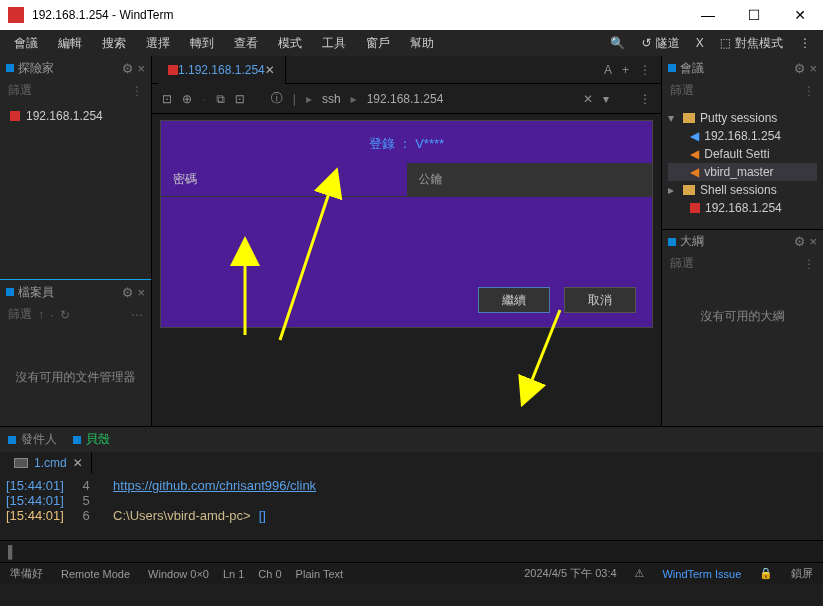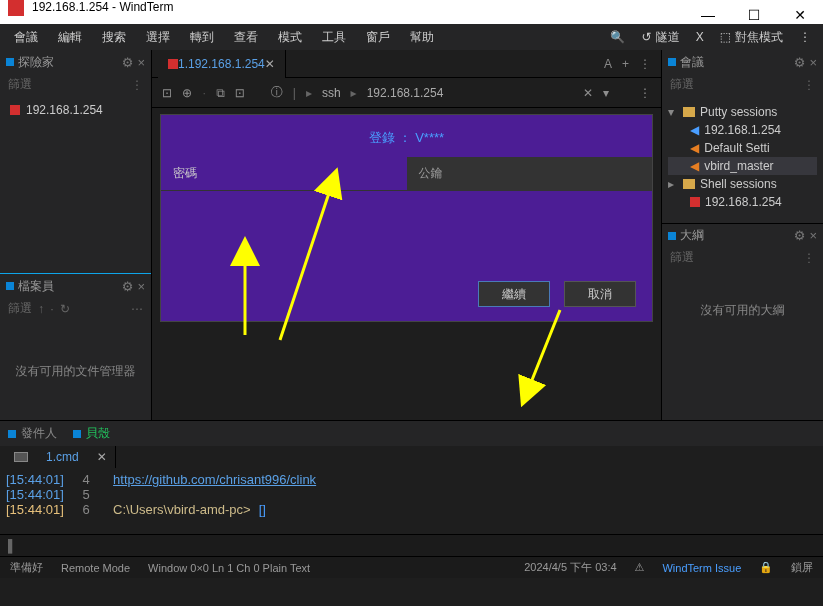--- a/index.html
+++ b/index.html
@@ -1,17 +1,17 @@
 <!DOCTYPE html>
 <html><head>
 <meta charset="utf-8">
 <style>
 * { margin:0; padding:0; box-sizing:border-box; font-family:"Microsoft YaHei",Arial,sans-serif; }
 body { background:#1e1e1e; color:#ccc; width:823px; height:606px; overflow:hidden; font-size:12px; position:relative; }
-.titlebar { height:24px; background:#fff; display:flex; color:#000; }
+.titlebar { height:30px; background:#fff; display:flex; align-items:center; color:#000; }
 .titlebar .tb-icon { width:16px; height:16px; background:#d32f2f; margin:0 8px; }
 .titlebar .tb-title { flex:1; font-size:12px; }
 .titlebar .tb-btn { width:46px; height:30px; display:flex; align-items:center; justify-content:center; font-size:14px; }
 .menubar { height:26px; background:#252526; display:flex; align-items:center; padding:0 6px; gap:4px; color:#ccc; }
 .menubar .mi { padding:2px 8px; font-size:12px; }
 .menubar .spacer { flex:1; }
 .menubar .ri { padding:2px 6px; display:flex; align-items:center; gap:4px; }
 .main { display:flex; height:370px; }
 .left { width:152px; background:#252526; border-right:1px solid #000; display:flex; flex-direction:column; }
 .panel-hdr { height:24px; display:flex; align-items:center; padding:0 6px; gap:4px; color:#999; font-size:12px; }
@@ -57,36 +57,36 @@
 .tnode .loc { color:#4a9eff; }
 .tnode .loc.o { color:#e67e22; }
 .tnode.sel { background:#37373d; }
 .noout { color:#888; text-align:center; padding:30px 0; }
 .bottom-tabs { height:26px; background:#252526; display:flex; align-items:center; padding:0 8px; gap:16px; border-top:1px solid #000; }
 .bt { display:flex; align-items:center; gap:5px; }
 .bt .sq2 { width:8px; height:8px; background:#0a84d6; }
 .bt.act { color:#22c55e; }
 .bt.ina { color:#888; }
 .cmd-tabrow { height:22px; background:#1e1e1e; display:flex; align-items:center; padding-left:6px; }
-.cmd-tab { display:flex; align-items:center; gap:18px; padding:0 8px; height:22px; border-right:1px solid #000; }
+.cmd-tab { display:flex; align-items:center; gap:6px; padding:0 8px; height:22px; border-right:1px solid #000; }
 .cmd-tab .cico { width:14px; height:10px; background:#555; border:1px solid #888; }
 .cmd-tab .clbl { color:#5aa0e6; }
 .cmd-tab .cx { color:#aaa; }
 .term { background:#1e1e1e; font-family:Consolas,monospace; font-size:13px; padding:4px 6px; height:66px; overflow:hidden; }
 .tline { display:flex; gap:8px; }
 .tline .ts { color:#5aa0e6; }
 .tline .ln { color:#888; width:18px; text-align:right; }
 .tline .url { color:#5aa0e6; text-decoration:underline; }
 .tline .path { color:#cdbb8a; }
 .tline .cur { color:#4a9eff; }
 .tline.cur .ts { color:#e6c07b; }
 .divider { height:22px; background:#1b1b1b; border-top:1px solid #000; display:flex; align-items:center; padding:0 8px; color:#666; }
 .status { height:22px; background:#1b1b1b; color:#999; display:flex; align-items:center; padding:0 10px; gap:18px; font-size:11px; border-top:1px solid #000; }
 .status .sspacer { flex:1; }
-.status .sgroup { display:flex; gap:3px; }
+.status .sgroup { display:flex; gap:14px; }
 .status .wt { color:#4a9eff; }
 .status .lock { color:#e6c07b; }
 
 .arrow { position:absolute; pointer-events:none; }
 </style>
 </head>
 <body>
 
 <div class="titlebar">
   <div class="tb-icon"></div>

